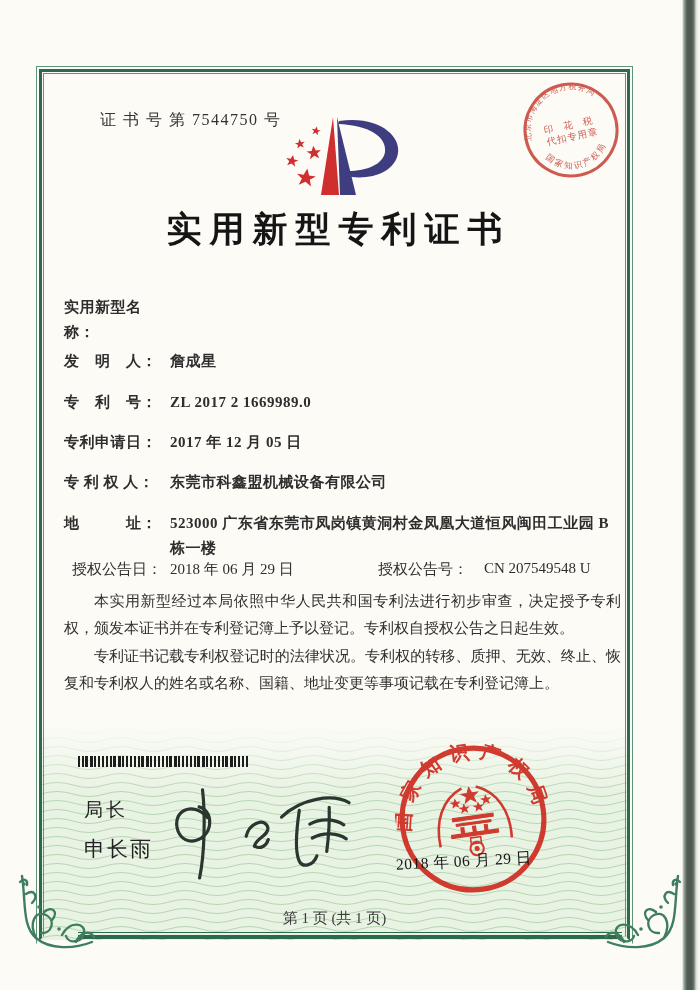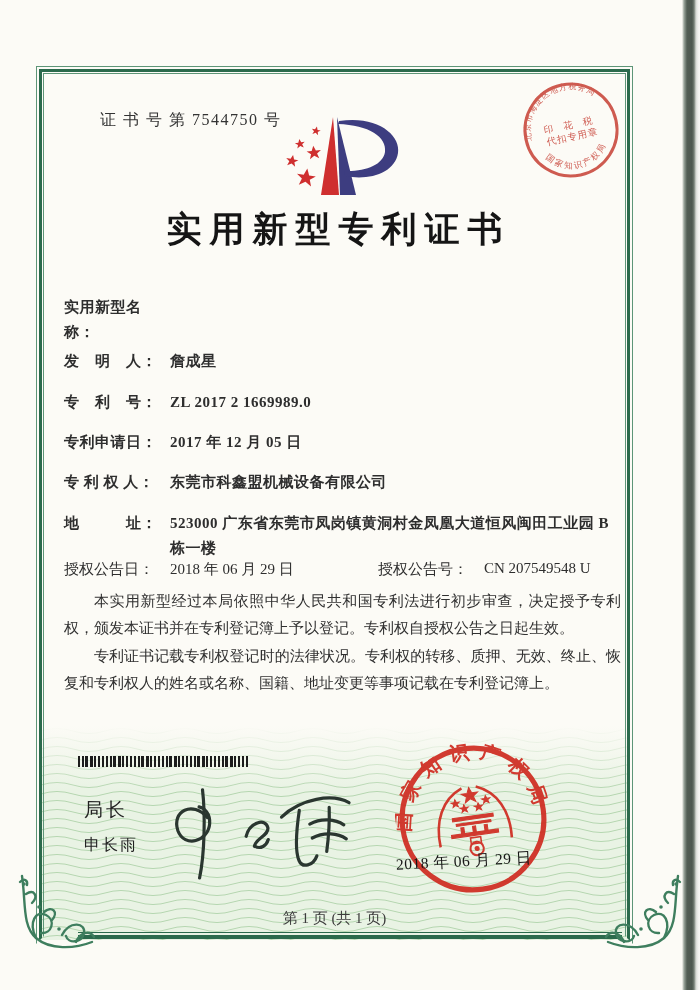--- a/index.html
+++ b/index.html
@@ -22,31 +22,31 @@
   .certnum{left:64px;top:110px;font-size:16px;letter-spacing:1.5px;color:#333;margin-left:36px;}
   .logo{left:279px;top:110px;width:142px;height:94px;}
   .title{left:44px;top:206px;width:581px;text-align:center;font-size:35px;font-weight:600;letter-spacing:8px;text-indent:8px;color:#151515;}
   .taxstamp{left:521px;top:80px;width:100px;height:100px;transform:rotate(-12deg);opacity:.88;}
   .fieldrow{left:64px;width:558px;display:flex;font-size:15px;line-height:1.65;color:#2e2e2e;font-weight:bold;}
   .fieldrow .lbl{flex:0 0 106px;letter-spacing:.5px;}
   .fieldrow .val{flex:1;letter-spacing:.5px;}
   .addr .val{max-width:452px;}
   .dualrow{left:64px;width:558px;display:flex;font-size:15px;color:#2e2e2e;}
   .dualrow .pair{display:flex;}
-  .dualrow .pair1{width:314px;}
+  .dualrow .pair1{width:314px;text-align:center;}
   .dualrow .lbl{flex:0 0 106px;}
   .paras{left:64px;top:588px;width:557px;font-size:15px;line-height:1.82;text-align:justify;color:#303030;}
   .paras p{margin:0;text-indent:2em;}
   .barcode{left:78px;top:756px;width:172px;height:11px;
     background:
       repeating-linear-gradient(90deg,#1c1c1c 0 2px,rgba(0,0,0,0) 2px 4px),
       repeating-linear-gradient(90deg,#1c1c1c 0 1px,rgba(0,0,0,0) 1px 7px);
   }
   .signer-title{left:84px;top:797px;font-size:19px;letter-spacing:3px;color:#222;}
-  .signer-name{left:84px;top:835px;font-size:16px;letter-spacing:2px;color:#222;}
+  .signer-name{left:84px;top:835px;font-size:21px;letter-spacing:2px;color:#222;}
   .signature{left:150px;top:778px;width:210px;height:108px;transform:rotate(-2deg);}
   .officestamp{left:396px;top:742px;width:154px;height:154px;transform:rotate(-8deg);opacity:.92;}
   .stampdate{left:396px;top:850px;width:180px;font-size:15.5px;color:#161616;transform:rotate(-3deg);letter-spacing:.5px;z-index:6;}
   .footer{left:44px;top:909px;width:581px;text-align:center;font-size:15px;color:#3c3c3c;z-index:6;}
   .bottomrule{left:78px;top:932px;width:544px;height:7px;z-index:6;
     background:linear-gradient(#2b6a4c 0 1px,rgba(0,0,0,0) 1px 3px,#2b6a4c 3px 7px);}
   .ornament{width:92px;height:84px;z-index:7;}
   .orn-left{left:14px;top:872px;}
   .orn-right{left:594px;top:872px;transform:scaleX(-1);}
   .scanedge{right:0;top:0;width:20px;height:990px;z-index:9;

